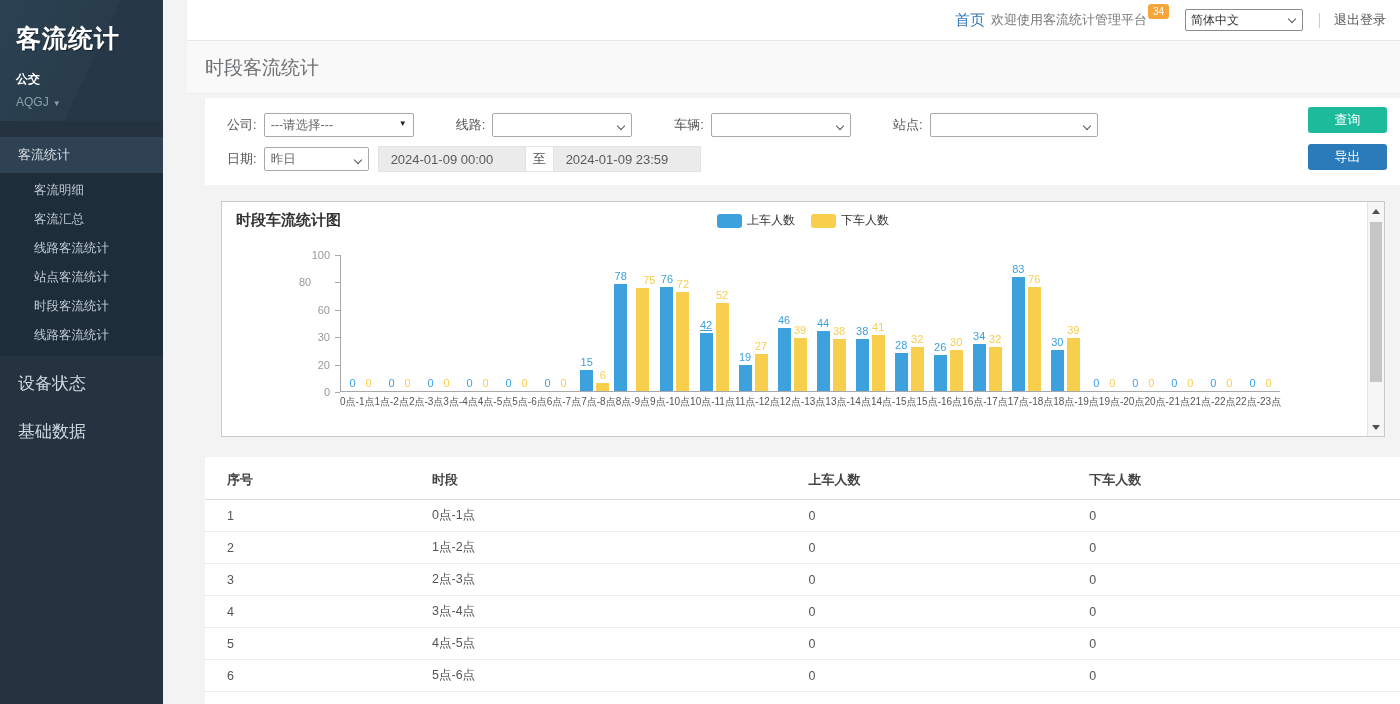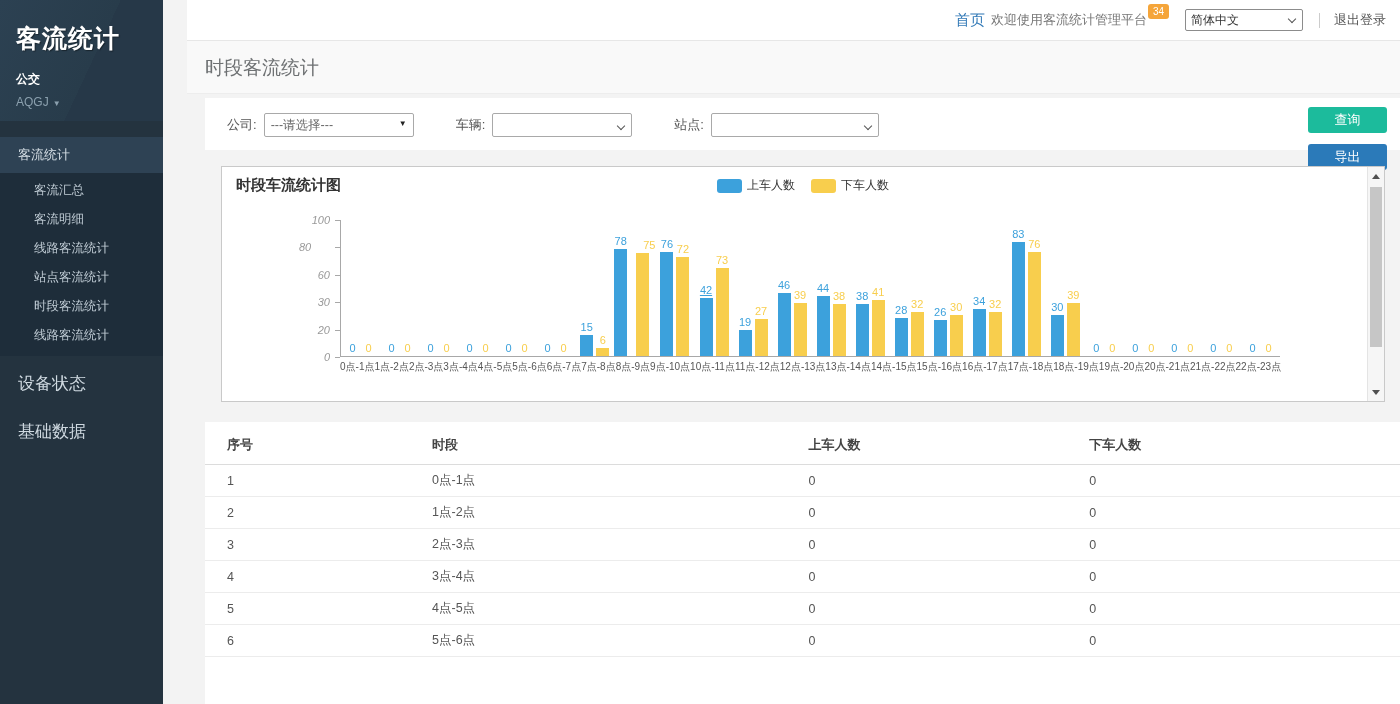--- a/index.html
+++ b/index.html
@@ -91,21 +91,21 @@
   .cat { flex:1 1 0; display:flex; justify-content:center; align-items:flex-end;
     gap:3px; height:137px; }
   .barwrap { display:flex; flex-direction:column; align-items:center; }
   .bar-label { font-size:11px; margin-bottom:2px; line-height:11px; }
   .bar { width:13px; }
   .xlabels { position:absolute; left:118px; top:193px; width:940px; display:flex; }
   .xlabel { flex:1 1 0; display:flex; justify-content:center; font-size:10px;
     color:#555; white-space:nowrap; overflow:visible; }
   .xlabel:nth-child(24) { visibility:hidden; }
   .ytick-label { position:absolute; width:50px; text-align:right; font-size:11px;
-    color:#999;font-style:italic; }
+    color:#999; }
   .ytick-mark { position:absolute; width:5px; height:1px; background:#a8a8a8; }
 
   .vscroll { position:absolute; right:0; top:0; bottom:0; width:17px;
     background:#f6f6f6; border-left:1px solid #e4e4e4; }
   .vs-arrow { position:absolute; left:0; width:16px; height:16px; display:flex;
     align-items:center; justify-content:center; cursor:pointer; }
   .vs-arrow.up { top:1px; } .vs-arrow.down { bottom:1px; }
   .tri-up { width:0; height:0; border-left:4px solid transparent;
     border-right:4px solid transparent; border-bottom:5px solid #505050; }
   .tri-down { width:0; height:0; border-left:4px solid transparent;
@@ -131,22 +131,22 @@
   <div class="side-logo">
     <div class="side-title">客流统计</div>
     <div class="side-org">公交</div>
     <div class="side-user">
       <span>AQGJ</span><span class="caret">▼</span>
     </div>
   </div>
   <div class="menu">
     <div class="menu-parent">客流统计</div>
     <div class="submenu">
+        <div class="submenu-item">客流明细</div>
         <div class="submenu-item">客流汇总</div>
-        <div class="submenu-item">客流明细</div>
         <div class="submenu-item">线路客流统计</div>
         <div class="submenu-item">站点客流统计</div>
         <div class="submenu-item">时段客流统计</div>
         <div class="submenu-item">线路客流统计</div>
       </div>
     <div>
         <div class="menu-root">设备状态</div>
         <div class="menu-root">基础数据</div>
       </div>
   </div>
@@ -175,30 +175,49 @@
     <div class="f-row">
       <div class="f-group">
         <span class="f-label">公司:</span>
         <span class="sel fsel company">
           <select style="width:150px">
             <option>---请选择---</option>
           </select>
         </span>
       </div>
       <div class="f-group">
+        <span class="f-label">线路:</span>
+        <span class="sel fsel">
+          <select style="width:140px"></select>
+        </span>
+      </div>
+      <div class="f-group">
         <span class="f-label">车辆:</span>
         <span class="sel fsel">
           <select style="width:140px"></select>
         </span>
       </div>
       <div class="f-group">
         <span class="f-label">站点:</span>
         <span class="sel fsel">
           <select style="width:168px"></select>
         </span>
+      </div>
+    </div>
+    <div class="f-row">
+      <div class="f-group" style="margin-right:0">
+        <span class="f-label">日期:</span>
+        <span class="sel fsel">
+          <select style="width:105px">
+            <option>昨日</option>
+          </select>
+        </span>
+        <input class="date-input" style="margin-left: 9px;" readonly="" value="2024-01-09 00:00">
+        <span class="range-sep">至</span>
+        <input class="date-input" value="2024-01-09 23:59" style="">
       </div>
     </div>
     <button class="btn btn-search">查询</button>
     <button class="btn btn-export">导出</button>
   </div>
 
   <div class="chart-card">
     <div class="chart-title">时段车流统计图</div>
     <div class="legend">
         <span class="legend-item">
@@ -314,21 +333,21 @@
             <span class="bar-label" style="color: rgb(248, 206, 77);">72</span>
             <div class="bar" style="height: 98.64px; background: rgb(248, 206, 77);"></div>
           </div>
         </div>
         <div class="cat">
           <div class="barwrap">
             <span class="bar-label" style="color: rgb(60, 161, 220); text-decoration: underline;">42</span>
             <div class="bar" style="height: 57.54px; background: rgb(60, 161, 220);"></div>
           </div>
           <div class="barwrap">
-            <span class="bar-label" style="color: rgb(248, 206, 77);">73</span>
+            <span class="bar-label" style="color: rgb(248, 206, 77);">52</span>
             <div class="bar" style="height: 87.68px; background: rgb(248, 206, 77);"></div>
           </div>
         </div>
         <div class="cat">
           <div class="barwrap">
             <span class="bar-label" style="color: rgb(60, 161, 220);">19</span>
             <div class="bar" style="height: 26.03px; background: rgb(60, 161, 220);"></div>
           </div>
           <div class="barwrap">
             <span class="bar-label" style="color: rgb(248, 206, 77);">27</span>

